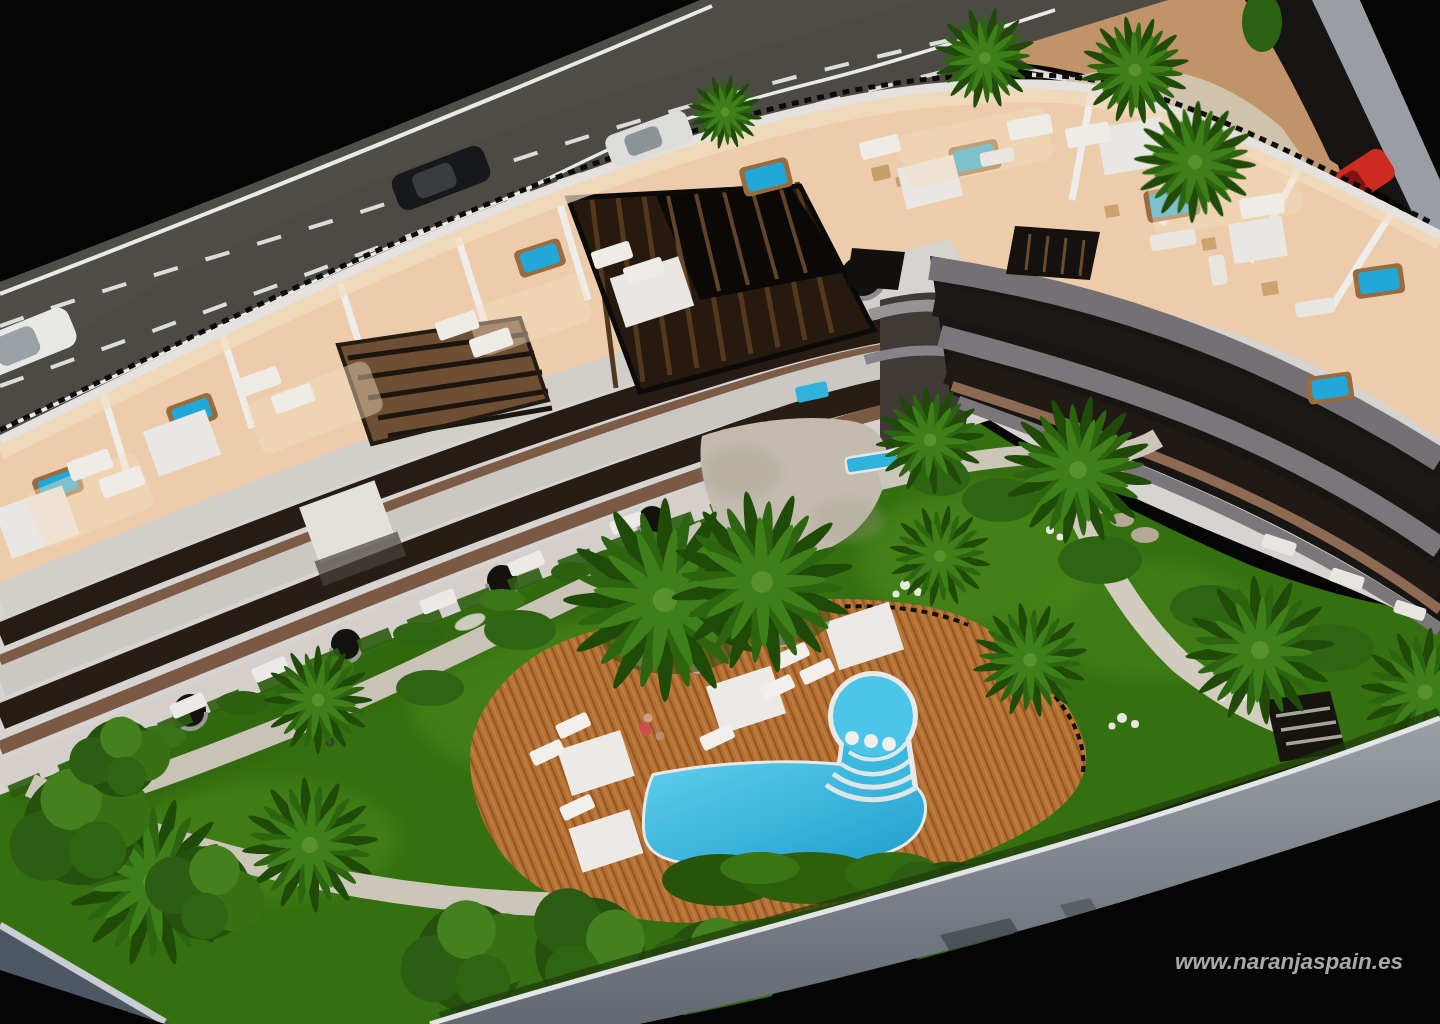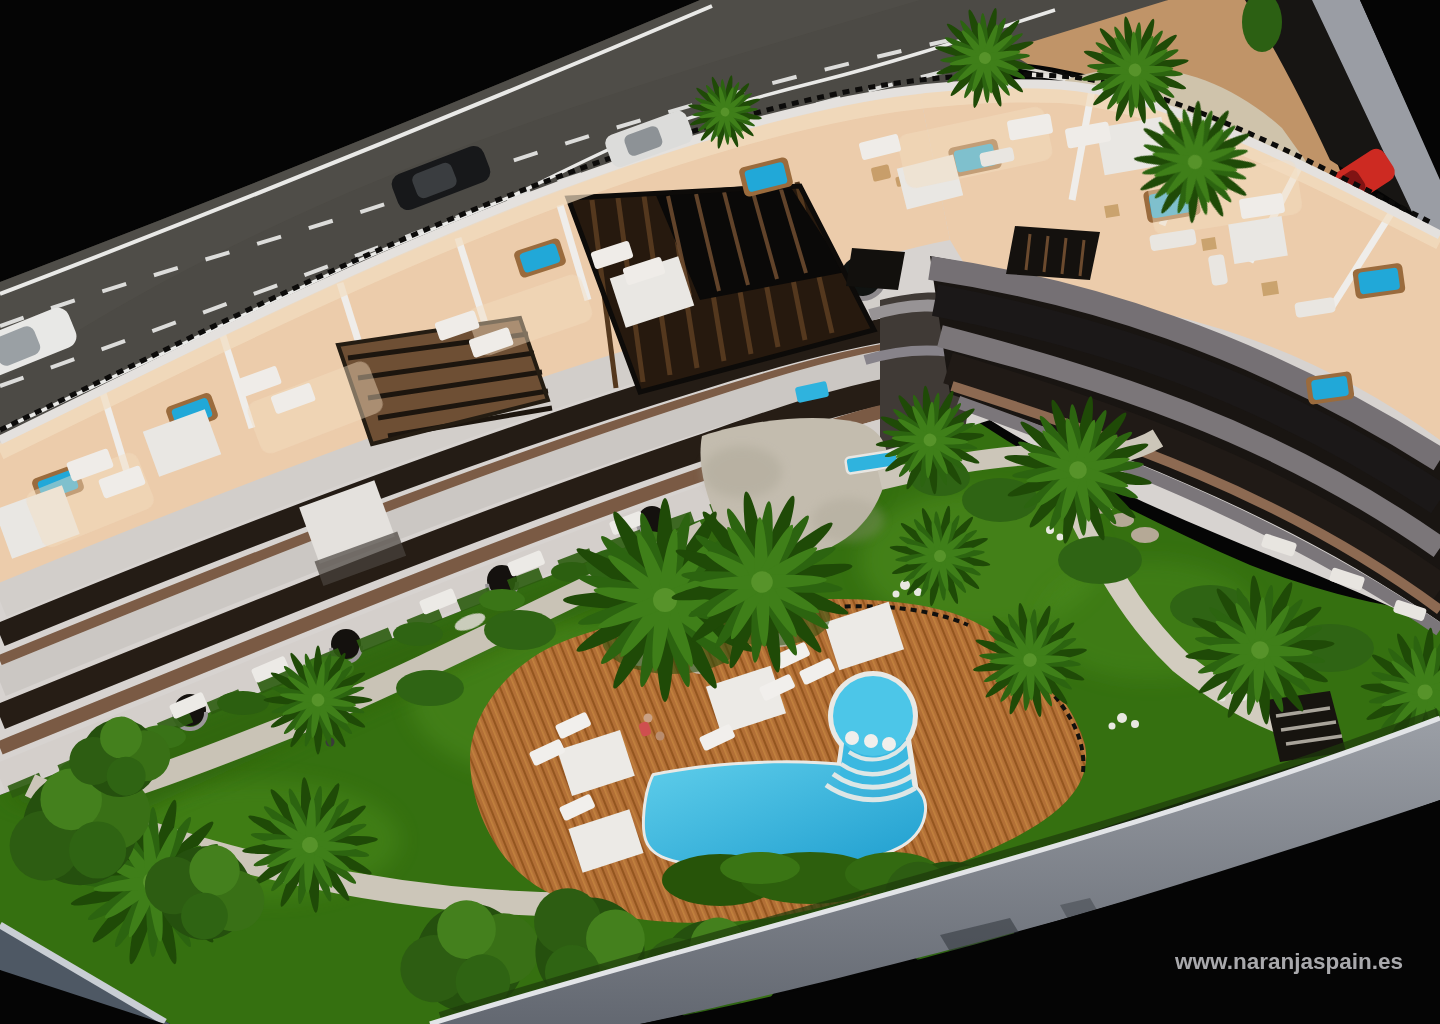--- a/index.html
+++ b/index.html
@@ -1,16 +1,16 @@
 <!DOCTYPE html>
 <html><head>
 <meta charset="utf-8">
 <style>
   html,body{margin:0;padding:0;background:#000;}
-  #scene{width:1440px;height:1024px;position:relative;overflow:hidden;background:#000;}
+  #scene{width:1440px;height:1024px;position:relative;overflow:hidden;background:#000;font-style:italic;}
   svg{display:block;}
   .wm{font-family:"Liberation Sans",sans-serif;}
 </style>
 </head>
 <body>
 <div id="scene">
 <svg width="1440" height="1024" viewBox="0 0 1440 1024">
 <defs>
   <filter id="soft" x="-40%" y="-40%" width="180%" height="180%">
           <feGaussianBlur stdDeviation="10"></feGaussianBlur>

